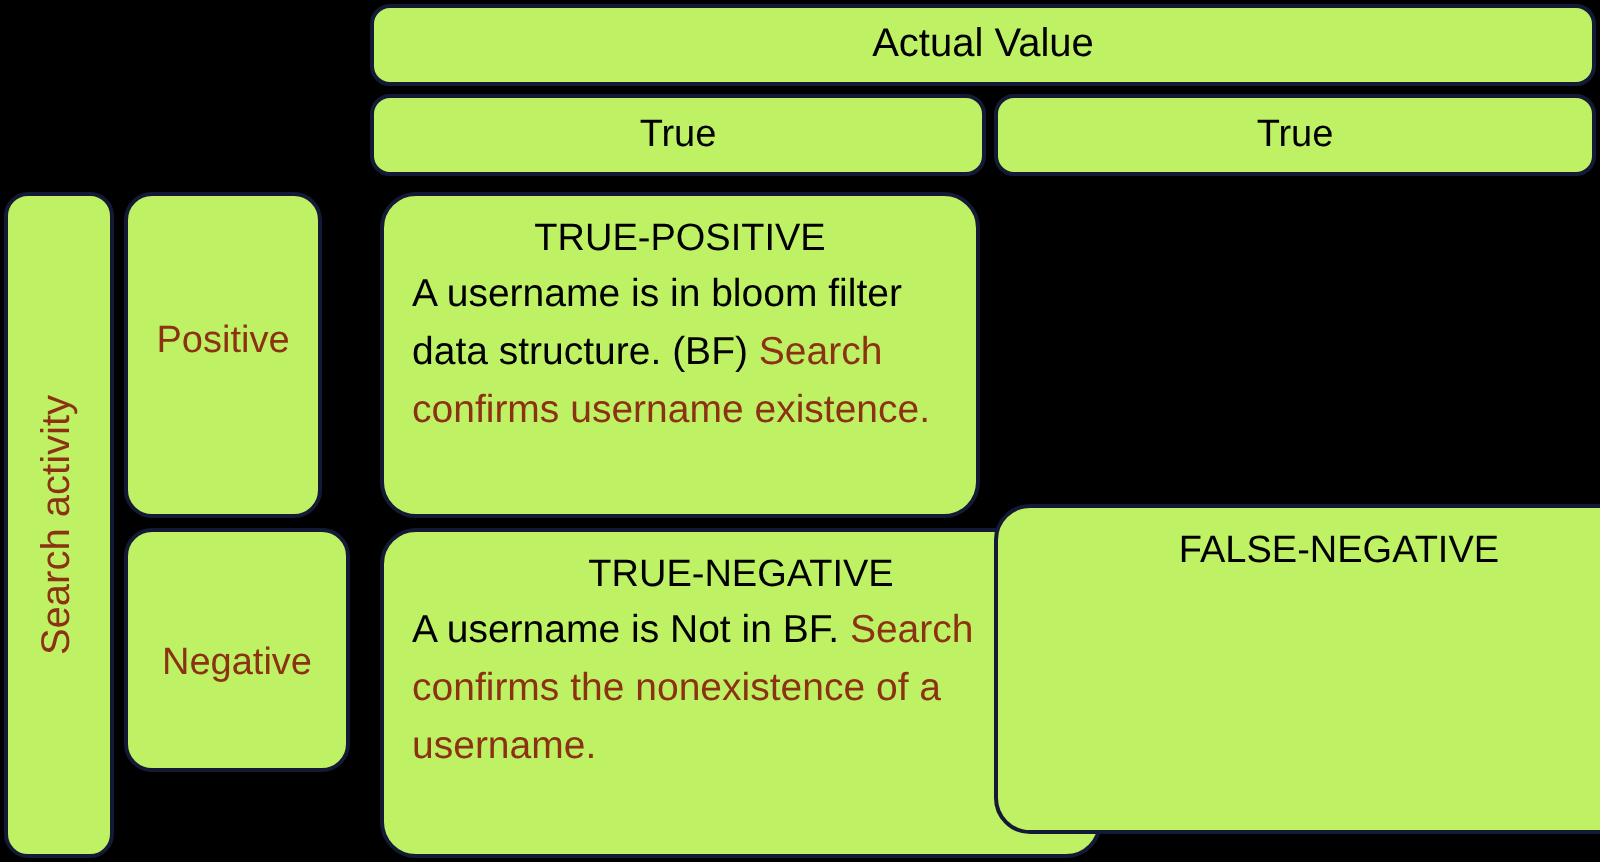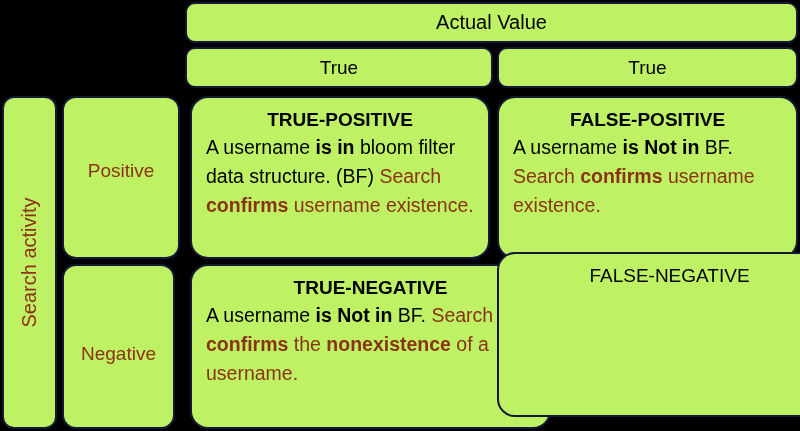--- a/index.html
+++ b/index.html
@@ -68,64 +68,64 @@
   }
   .vtext {
     transform: rotate(-90deg);
     white-space: nowrap;
     font-size: 20px;
     color: #8B3212;
   }
   #row-label-positive {
     left: 62px;
     top: 96px;
-    width: 118px;
+    width: 99px;
     height: 163px;
     border-radius: 14px;
     font-size: 19px;
     color: #8B3212;
   }
   #row-label-negative {
     left: 62px;
     top: 264px;
     width: 113px;
-    height: 165px;
+    height: 122px;
     border-radius: 14px;
     font-size: 19px;
     color: #8B3212;
   }
   #row-label-positive .lbl { margin-top: -14px; }
   #row-label-negative .lbl { margin-top: 14px; }
 
   
   .quad {
     padding: 8px 14px 6px 14px;
     border-radius: 18px;
   }
   #cell-tp { left: 190px; top: 96px;  width: 300px; height: 163px; }
   #cell-fp { left: 497px; top: 96px;  width: 301px; height: 163px; }
   #cell-tn { left: 190px; top: 264px; width: 361px; height: 165px; }
   #cell-fn { left: 497px; top: 252px; width: 345px; height: 165px; }
 
   .quad-title {
     text-align: center;
     font-size: 19px;
-    font-weight: bold;
+    font-weight: normal;
     line-height: 27px;
     color: #000000;
   }
   .quad-title.regular { font-weight: normal; }
   .quad-body {
     font-size: 19.5px;
     line-height: 29px;
     text-align: left;
     color: #000000;
   }
   .quad-body .brown { color: #8B3212; text-align: right; }
-  .quad-body b { font-weight: bold; }
+  .quad-body b { font-weight: normal; }
 </style>
 </head>
 <body>
 
 <div id="matrix-root">
 
   <div class="cell center-box" id="actual-value-header">
     <span>Actual Value</span>
   </div>
 
@@ -150,27 +150,20 @@
   </div>
 
   <div class="cell quad" id="cell-tp">
     <div class="quad-title">TRUE-POSITIVE</div>
     <div class="quad-body">
       <span>A username </span><b>is in</b><span> bloom filter data structure. (BF)</span>
       <span class="brown">Search </span><b class="brown">confirms</b><span class="brown"> username existence.</span>
     </div>
   </div>
 
-  <div class="cell quad" id="cell-fp">
-    <div class="quad-title">FALSE-POSITIVE</div>
-    <div class="quad-body">
-      <span>A username </span><b>is Not in</b><span> BF.</span>
-      <span class="brown">Search </span><b class="brown">confirms</b><span class="brown"> username existence.</span>
-    </div>
-  </div>
 
   <div class="cell quad" id="cell-tn">
     <div class="quad-title">TRUE-NEGATIVE</div>
     <div class="quad-body">
       <span>A username </span><b>is Not in</b><span> BF.</span>
       <span class="brown">Search </span><b class="brown">confirms</b><span class="brown"> the </span><b class="brown">nonexistence</b><span class="brown"> of a username.</span>
     </div>
   </div>
 
   <div class="cell quad" id="cell-fn">

